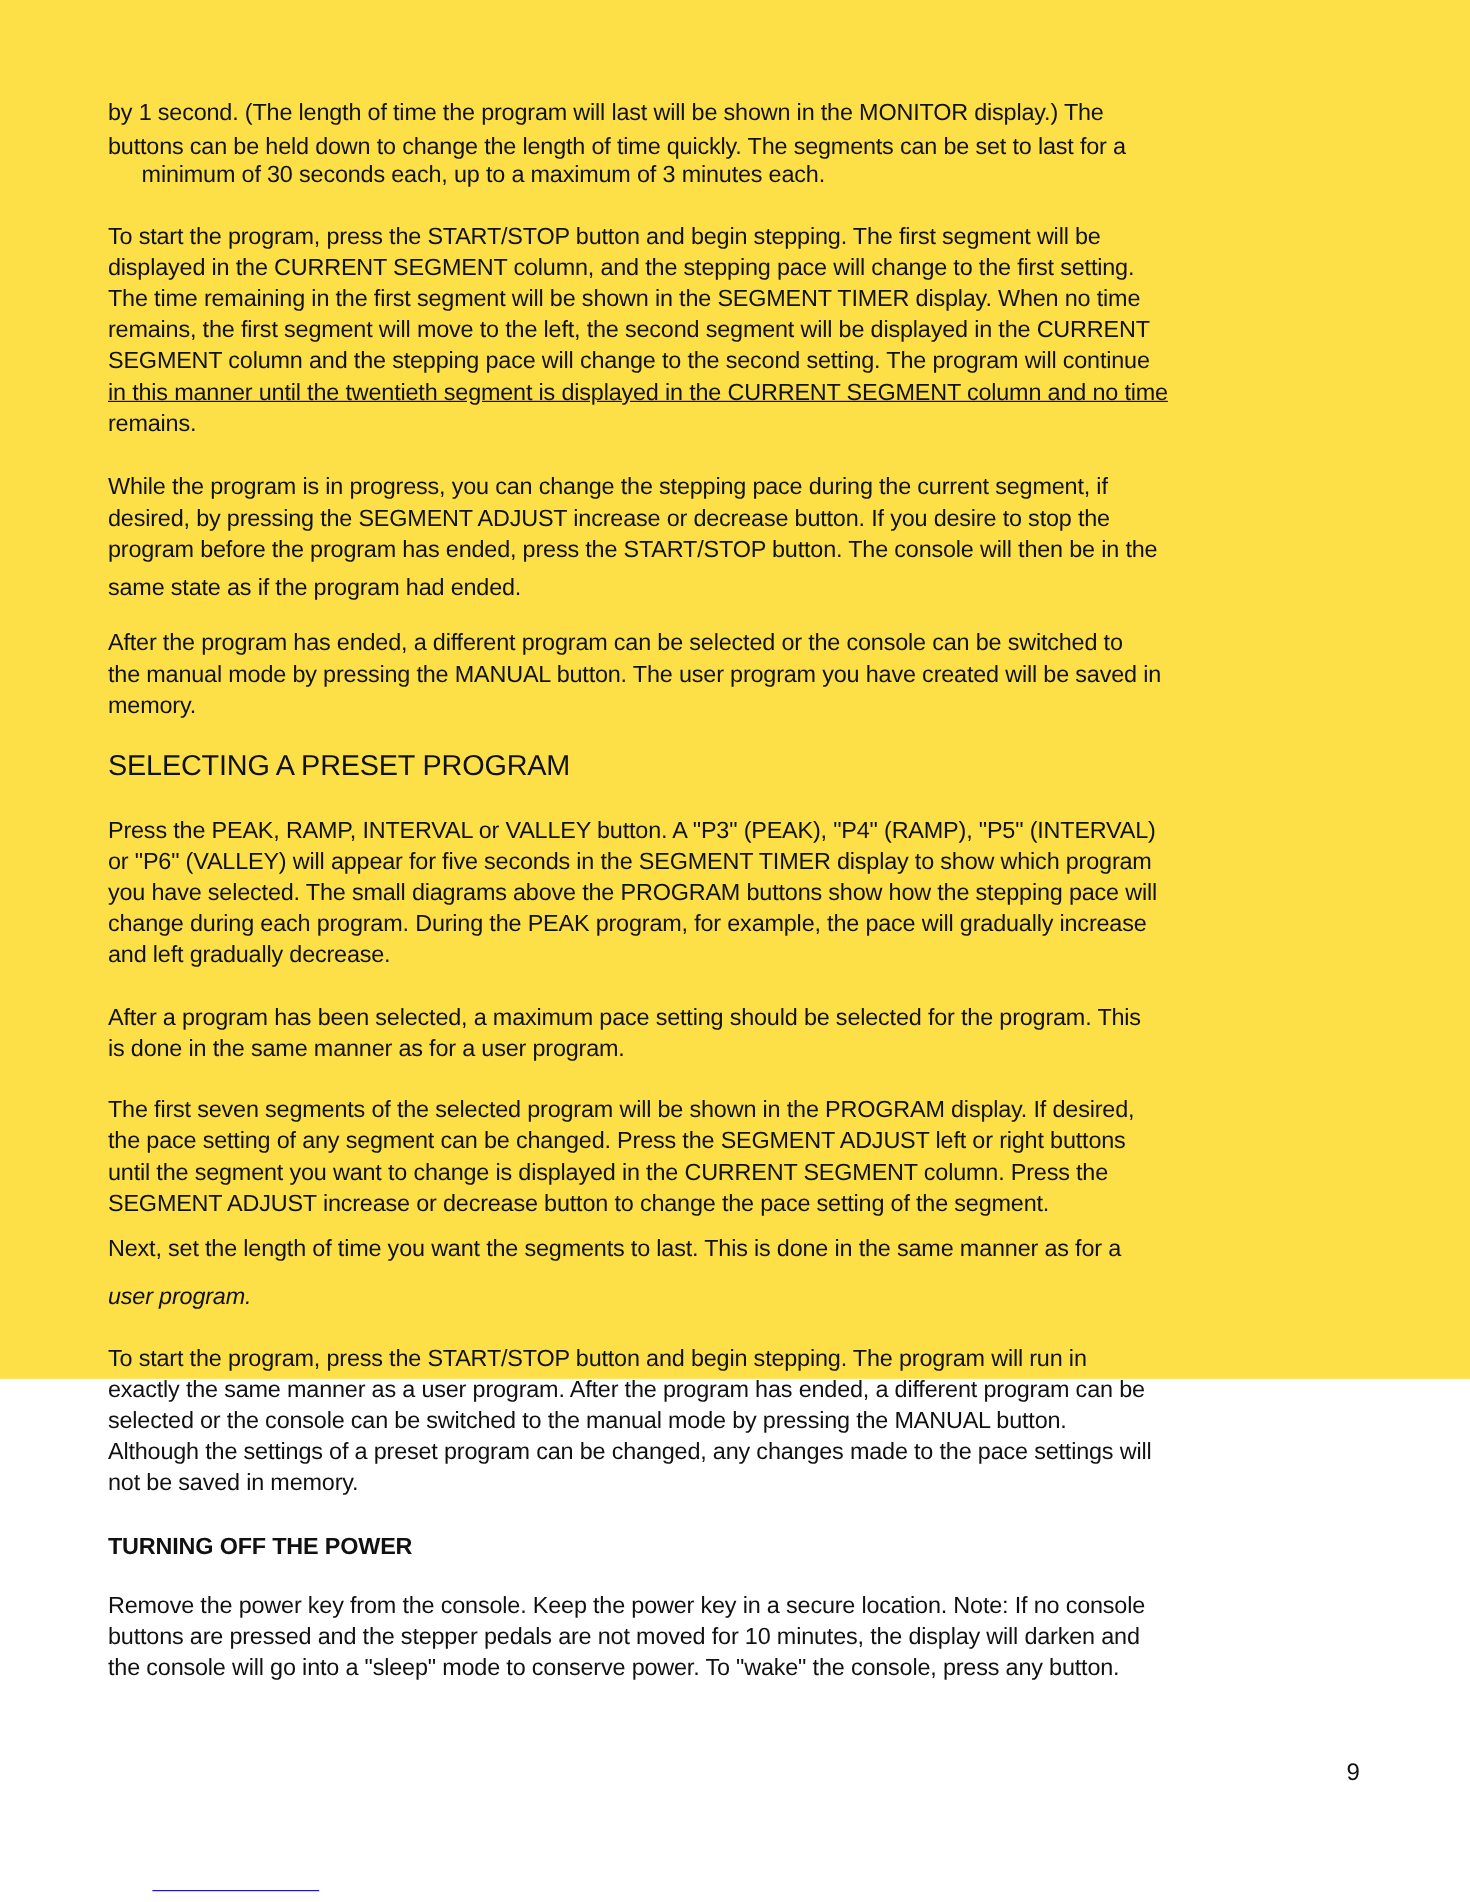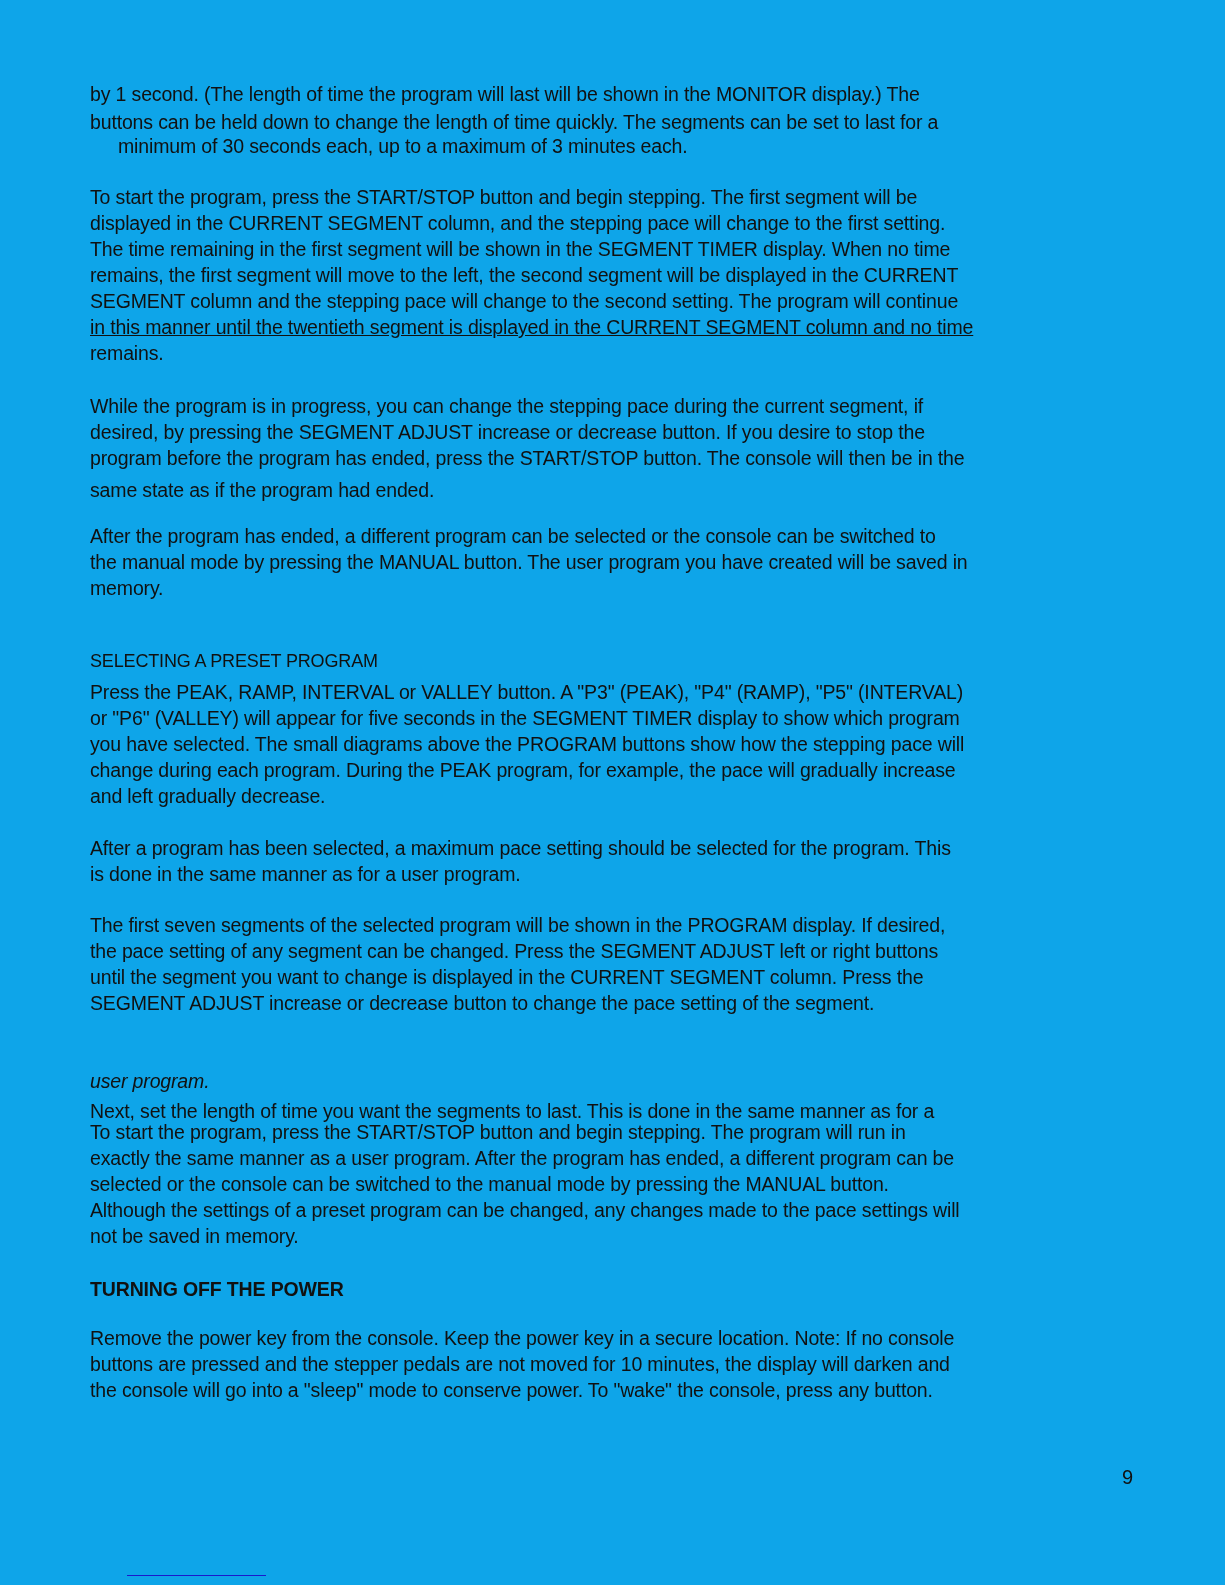--- a/index.html
+++ b/index.html
@@ -1,28 +1,28 @@
 <!DOCTYPE html>
 <html><head>
   <meta charset="utf-8">
   <style>
     html, body { margin: 0; padding: 0; background: #ffffff; }
     body { width: 1225px; height: 1585px; position: relative; overflow: hidden; }
     .page {
-      position: absolute; left: 0; top: 0; width: 1225px; height: 1585px;
-      background: #0ea5e9; color: #111111;
+      position: absolute; left: 0; top: 0; width: 1225px; height: 1149px;
+      background: #fde047; color: #111111;
       font-family: "Liberation Sans", sans-serif;
     }
     .line {
       position: absolute; left: 90px;
       font-size: 19.5px; line-height: 26px;
       white-space: nowrap; letter-spacing: -0.15px;
       transform-origin: left center;
     }
-    .heading-plain { font-size: 18px; margin-top: 22px; }
+    .heading-plain { font-size: 24px; }
     .heading-bold { font-weight: bold; font-size: 19.5px; }
     .page-number {
       position: absolute; left: 1122px; top: 1464px;
       font-size: 20px; line-height: 26px;
       font-family: "Liberation Sans", sans-serif; color: #111;
     }
     .blue-rule {
       position: absolute; left: 127px; top: 1575px; width: 139px; height: 1px;
       background: #1a1acc;
     }
@@ -77,21 +77,21 @@
   </div>
 
   <div>
     <div class="line" style="top:912px;">The first seven segments of the selected program will be shown in the PROGRAM display. If desired,</div>
     <div class="line" style="top:938px;">the pace setting of any segment can be changed. Press the SEGMENT ADJUST left or right buttons</div>
     <div class="line" style="top:964px;">until the segment you want to change is displayed in the CURRENT SEGMENT column. Press the</div>
     <div class="line" style="top:990px;">SEGMENT ADJUST increase or decrease button to change the pace setting of the segment.</div>
   </div>
 
   <div>
-    <div class="line" style="top:1098px;text-align:right;">Next, set the length of time you want the segments to last. This is done in the same manner as for a</div>
+    <div class="line" style="top:1028px;text-align:right;">Next, set the length of time you want the segments to last. This is done in the same manner as for a</div>
     <div class="line" style="top:1068px;font-style:italic;">user program.</div>
   </div>
 
   <div>
     <div class="line" style="top:1119px;">To start the program, press the START/STOP button and begin stepping. The program will run in</div>
     <div class="line" style="top:1145px;">exactly the same manner as a user program. After the program has ended, a different program can be</div>
     <div class="line" style="top:1171px;">selected or the console can be switched to the manual mode by pressing the MANUAL button.</div>
     <div class="line" style="top:1197px;">Although the settings of a preset program can be changed, any changes made to the pace settings will</div>
     <div class="line" style="top:1223px;">not be saved in memory.</div>
   </div>

